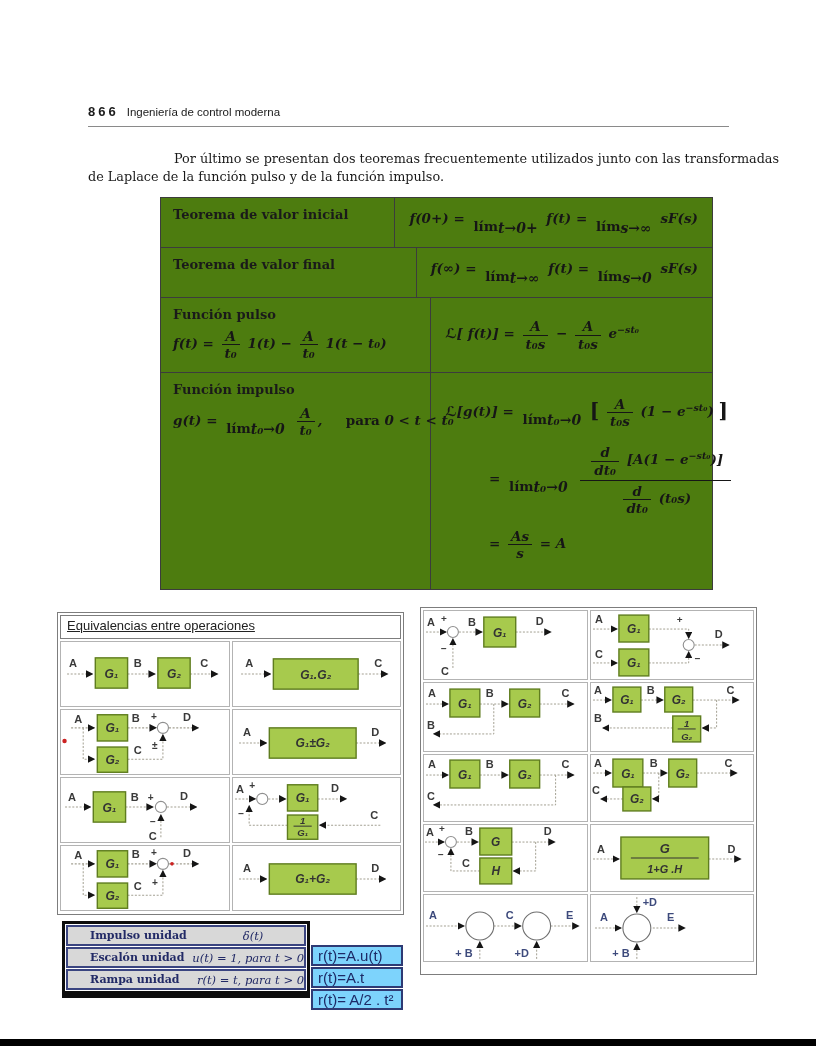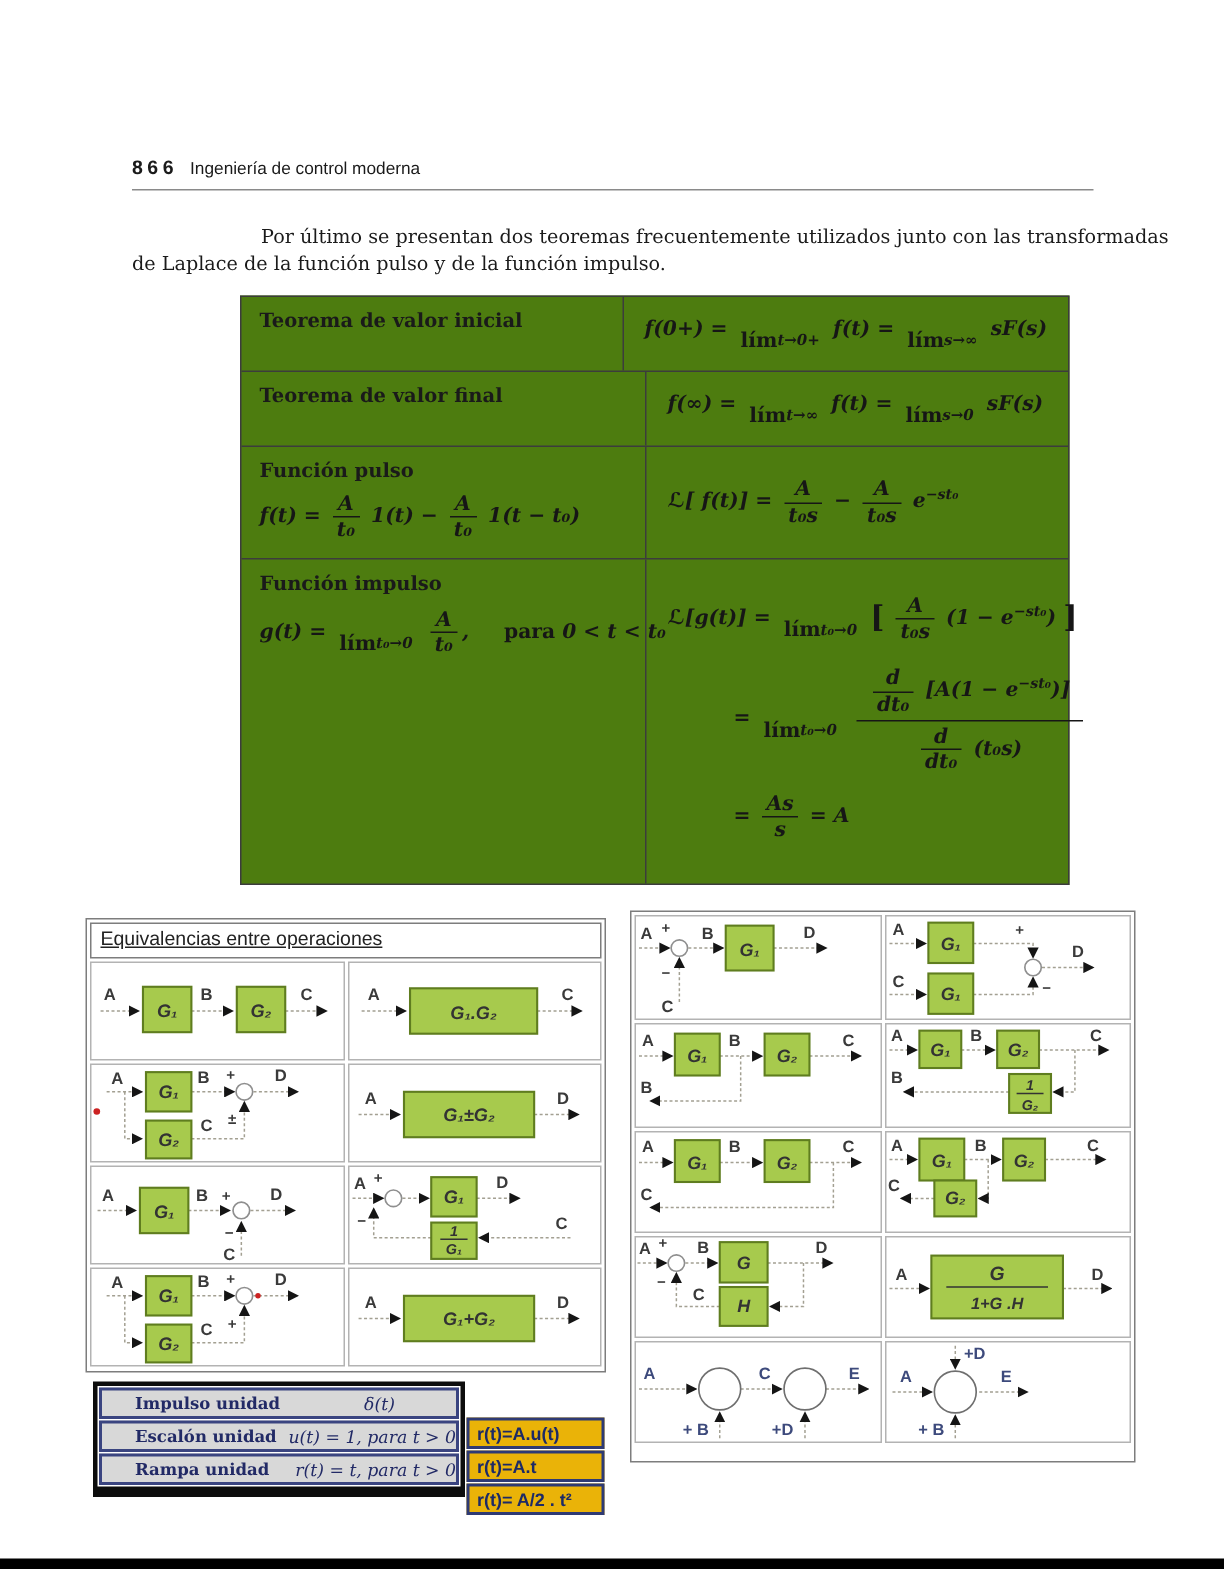--- a/index.html
+++ b/index.html
@@ -27,21 +27,21 @@
   .tright{flex:1;padding:6px 14px;box-sizing:border-box;display:flex;flex-direction:column;justify-content:center;}
 
   
   .fm{font-family:"DejaVu Serif","DejaVu Sans",serif;font-size:13.5px;font-style:italic;color:#161616;white-space:nowrap;}
   .fm .up{font-style:normal;}
   .frac{display:inline-block;vertical-align:middle;text-align:center;margin:0 3px;line-height:1.05;}
   .frac .n{display:block;padding:0 3px 1px;border-bottom:1px solid #161616;}
   .frac .d{display:block;padding:1px 3px 0;}
   .lim{display:inline-flex;flex-direction:row;align-items:center;vertical-align:-8px;margin:0 4px;line-height:1;}
   .lim .t{font-style:normal;}
-  .lim .b{font-size:10px;margin-top:1px;}
+  .lim .b{font-size:14px;margin-top:1px;}
   .sup{font-size:9.5px;vertical-align:super;}
   .bigbr{font-size:20px;font-style:normal;vertical-align:-2px;}
   .bfrac{display:inline-block;vertical-align:middle;text-align:center;margin:0 4px;}
   .bfrac .bn{display:block;border-bottom:1px solid #161616;padding:1px 8px 3px;}
   .bfrac .bd{display:block;padding-top:3px;}
   .fline{margin:4px 0;}
   .ind{margin-left:44px;}
   .gap1{display:inline-block;width:14px;}
 
   
@@ -73,22 +73,22 @@
   
   .stable{position:absolute;left:62px;top:921px;width:248px;border:3px solid #0d0d0d;border-bottom-width:7px;
           box-sizing:border-box;background:#fff;padding:1px;}
   .srow{display:flex;align-items:center;height:17px;background:#d8d8d8;border:2px solid #3a4480;margin-bottom:1px;padding-left:14px;}
   .srow:last-child{margin-bottom:0;}
   .sname{width:112px;padding-left:8px;font-family:"DejaVu Serif","DejaVu Sans",serif;font-weight:bold;
          font-size:11px;color:#222a66;white-space:nowrap;}
   .sdef{flex:1;text-align:center;font-family:"DejaVu Serif","DejaVu Sans",serif;font-style:italic;
         font-size:11.5px;color:#222a66;white-space:nowrap;}
   .rboxes{position:absolute;left:311px;top:945px;width:92px;}
-  .rbox{height:17px;border:2px solid #2e3a74;background:#eab308;margin-bottom:1px;display:flex;align-items:center;
-        padding-left:5px;font-weight:bold;font-size:12px;color:#1d2a66;white-space:nowrap;}
+  .rbox{height:17px;border:2px solid #2e3a74;background:#7dd3fc;margin-bottom:1px;display:flex;align-items:center;
+        padding-left:5px;font-weight:normal;font-size:15px;color:#1d2a66;white-space:nowrap;}
 
   .botbar{position:absolute;left:0;top:1039px;width:816px;height:7px;background:#000;}
 </style>
 </head>
 <body>
 
 <svg width="0" height="0" style="position:absolute" aria-hidden="true">
   <defs>
     <marker id="arw" viewBox="0 0 10 10" refX="8.5" refY="5" markerWidth="7.5" markerHeight="7.5" orient="auto">
       <path d="M0,0L10,5L0,10z" fill="#151515"></path>

